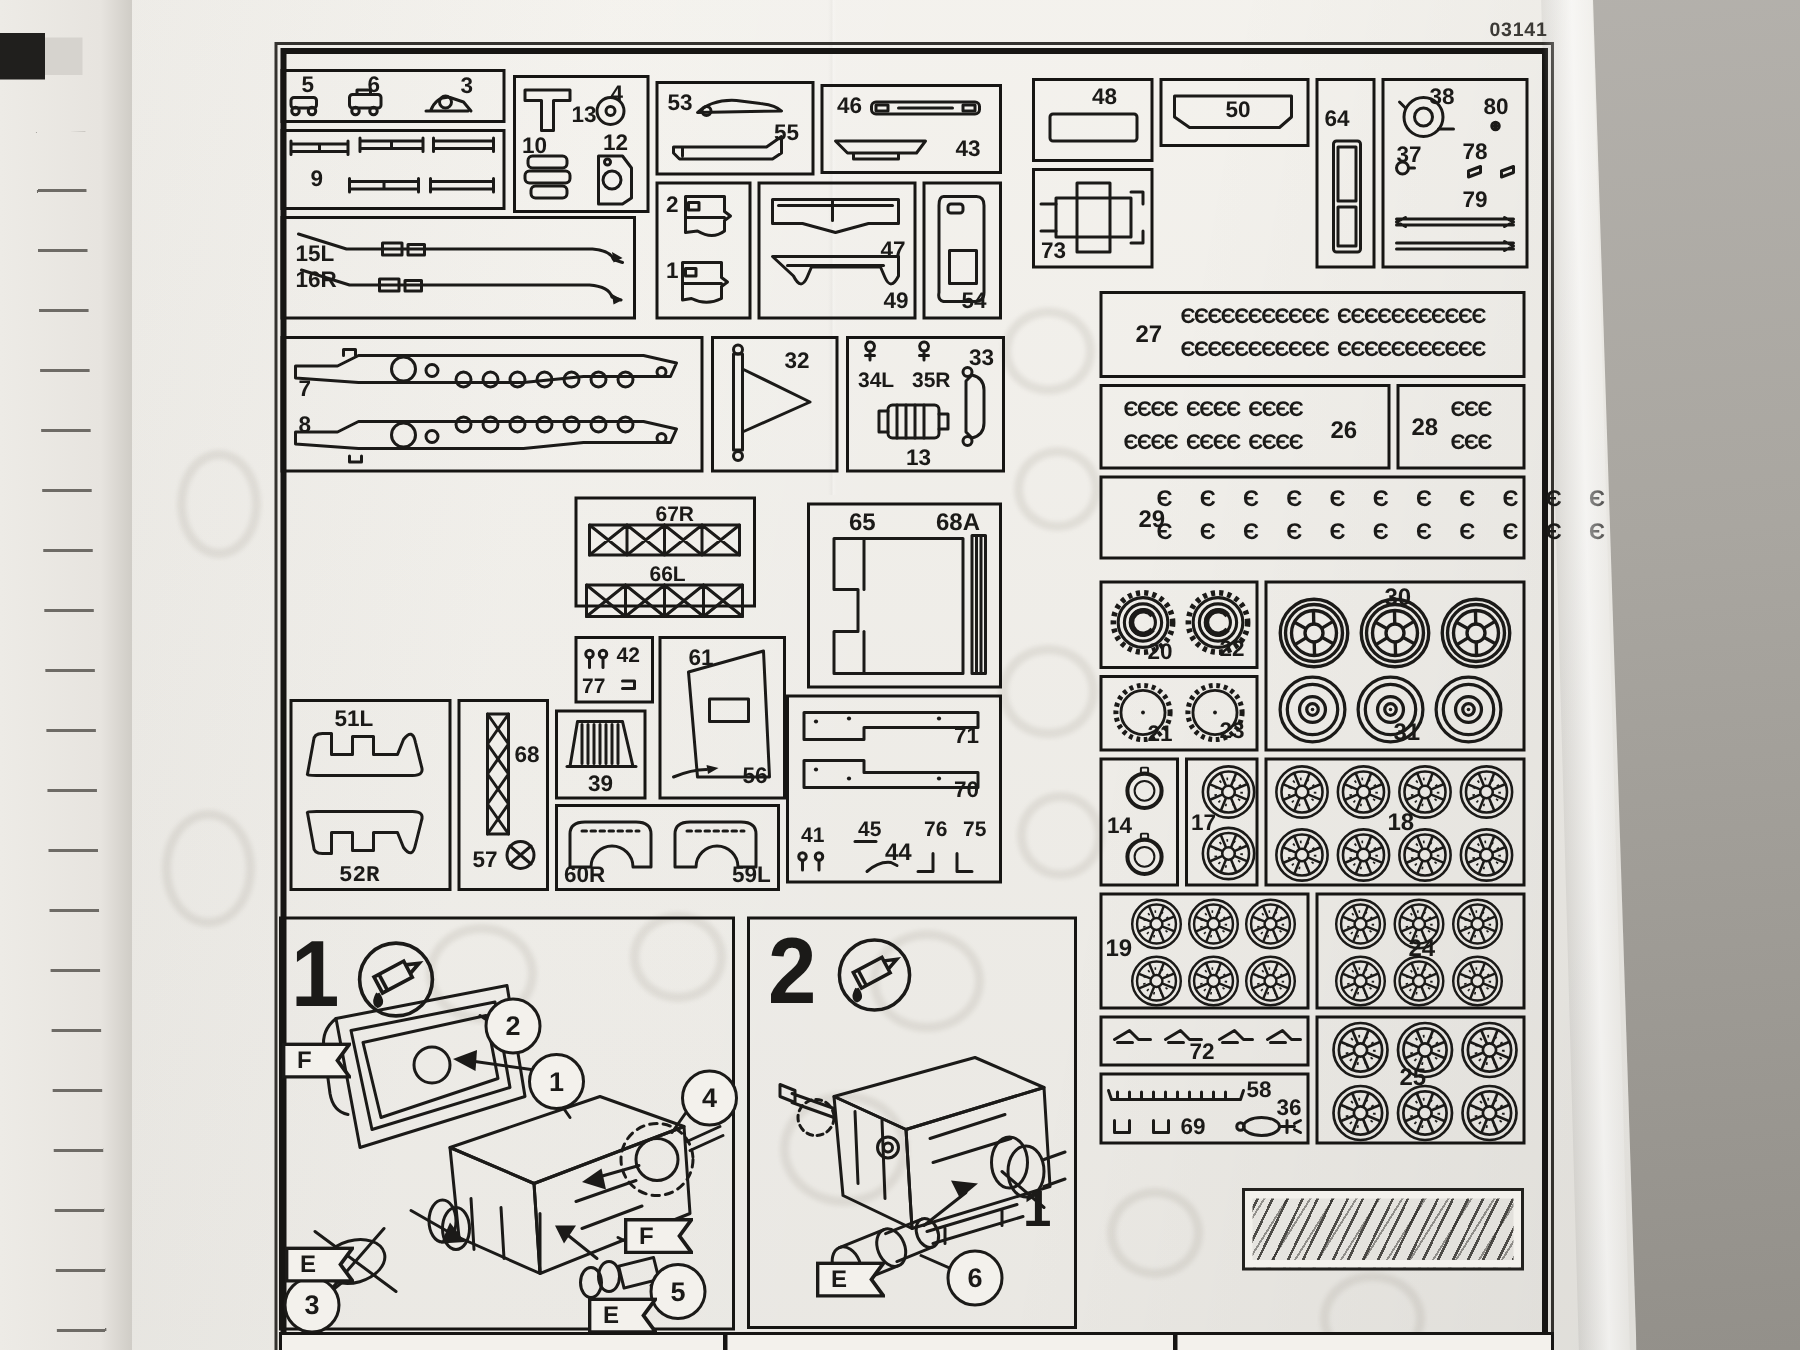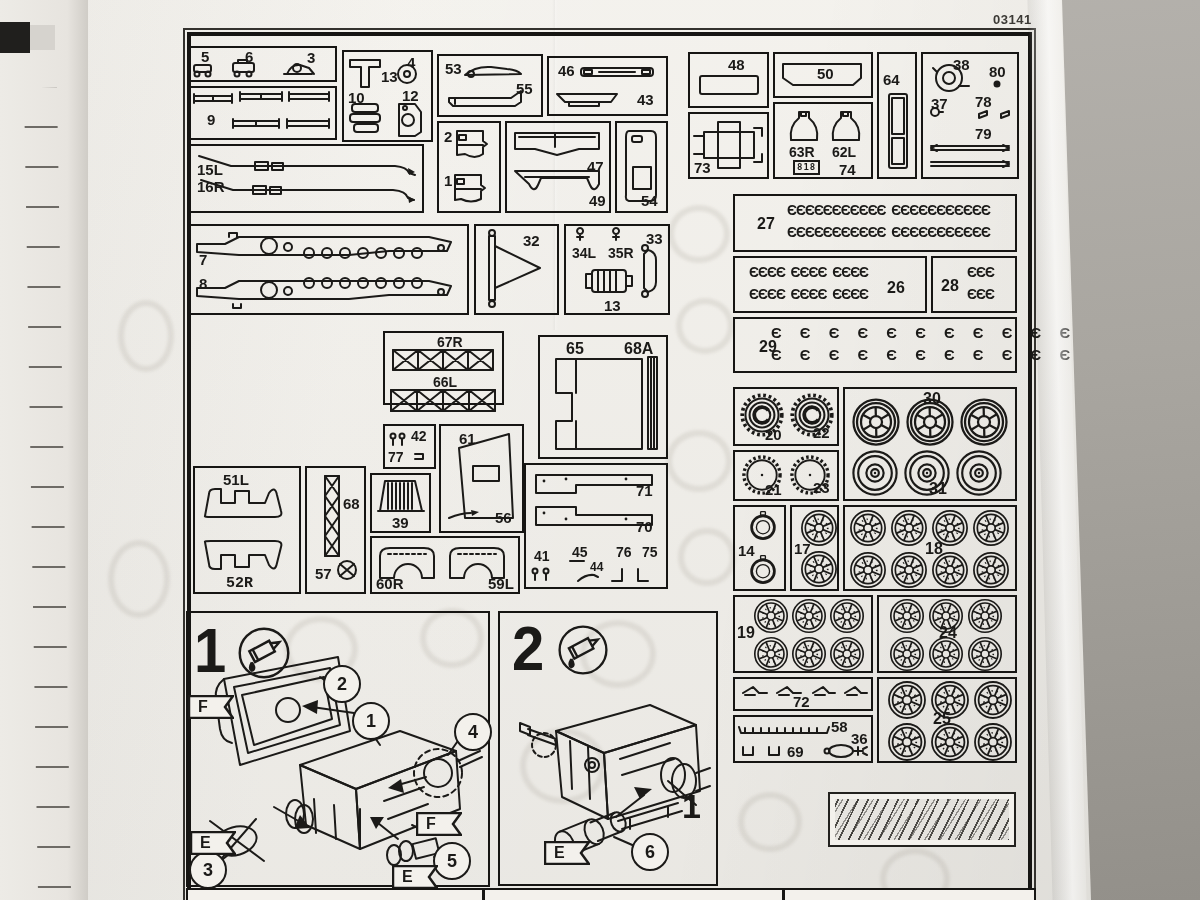--- a/index.html
+++ b/index.html
@@ -287,32 +287,20 @@
       </svg>
     </div>
 
     <div class="pb" style="left:773px;top:52px;width:100px;height:46px;">
       <span class="n" style="left:42px;top:12px;">50</span>
       <svg class="sk" width="95" height="41" viewBox="0 0 95 41">
         <path d="M8,10 h78 v14 l-8,7 H18 l-10,-7 z"></path>
       </svg>
     </div>
 
-    <div class="pb" style="left:773px;top:102px;width:100px;height:77px;">
-      <span class="n" style="left:14px;top:41px;font-size:14px;">63R</span>
-      <span class="n" style="left:57px;top:41px;font-size:14px;">62L</span>
-      <span class="n" style="left:64px;top:58px;">74</span>
-      <span class="small818" style="left:18px;top:56px;">818</span>
-      <svg class="sk" width="95" height="72" viewBox="0 0 95 72">
-        <path d="M16,36 q-2,-14 8,-22 v-6 h10 v6 q10,8 8,22 z"></path>
-          <rect x="26" y="8" width="5" height="4"></rect>
-        <path d="M58,36 q-2,-14 8,-22 v-6 h10 v6 q10,8 8,22 z"></path>
-          <rect x="68" y="8" width="5" height="4"></rect>
-      </svg>
-    </div>
 
     <div class="pb" style="left:877px;top:52px;width:40px;height:127px;">
       <span class="n" style="left:4px;top:18px;">64</span>
       <svg class="sk" width="35" height="122" viewBox="0 0 35 122">
         <rect x="10" y="40" width="18" height="74" rx="2"></rect>
           <rect x="13" y="44" width="12" height="36"></rect>
           <rect x="13" y="84" width="12" height="26"></rect>
       </svg>
     </div>
 
@@ -717,21 +705,21 @@
           <line x1="111" y1="20" x2="111" y2="112"></line>
           <line x1="114" y1="20" x2="114" y2="112"></line>
       </svg>
     </div>
 
     <div class="pb" style="left:524px;top:463px;width:144px;height:126px;">
       <span class="n" style="left:110px;top:18px;">71</span>
       <span class="n" style="left:110px;top:54px;">70</span>
       <span class="n" style="left:8px;top:84px;font-size:14px;">41</span>
       <span class="n" style="left:46px;top:80px;font-size:14px;">45</span>
-      <span class="n" style="left:64px;top:96px;font-size:12px;">44</span>
+      <span class="n" style="left:64px;top:96px;font-size:16px;">44</span>
       <span class="n" style="left:90px;top:80px;font-size:14px;">76</span>
       <span class="n" style="left:116px;top:80px;font-size:14px;">75</span>
       <svg class="sk" width="139" height="121" viewBox="0 0 139 121">
         <path d="M10,10 h116 v10 h-76 v8 h-40 z"></path>
           <circle class="f" cx="18" cy="16" r="1.4"></circle>
           <circle class="f" cx="40" cy="14" r="1.4"></circle>
           <circle class="f" cx="100" cy="14" r="1.4"></circle>
         <path d="M10,42 h40 v8 h76 v10 H10 z"></path>
           <circle class="f" cx="18" cy="48" r="1.4"></circle>
           <circle class="f" cx="40" cy="54" r="1.4"></circle>

